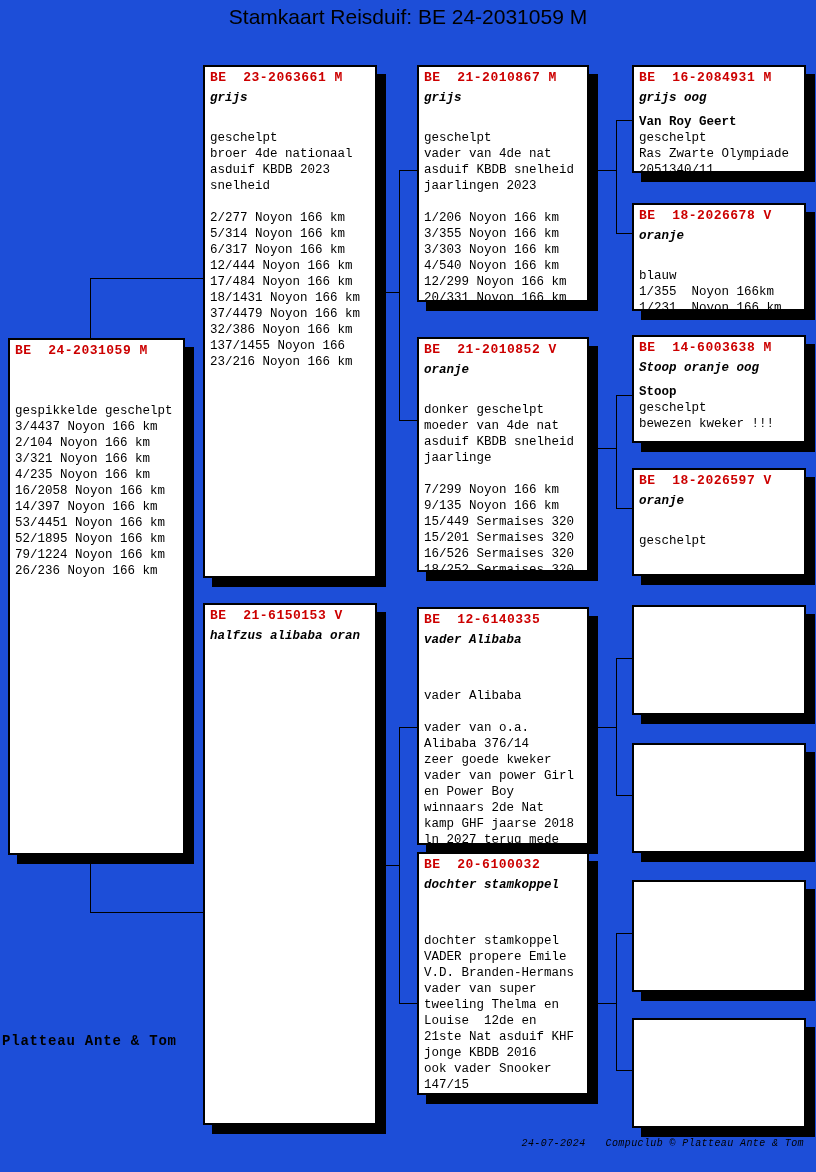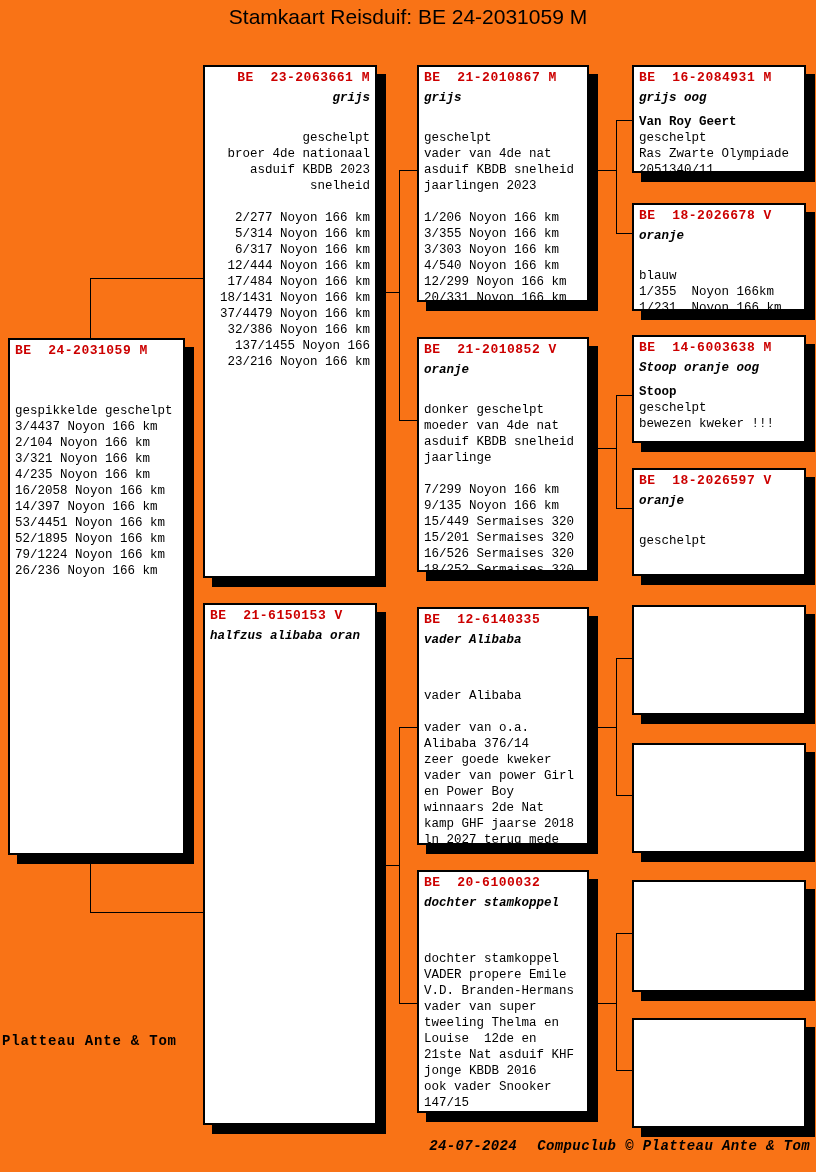--- a/index.html
+++ b/index.html
@@ -1,38 +1,38 @@
 <!DOCTYPE html>
 <html><head>
 <meta charset="utf-8">
 <style>
   html,body{margin:0;padding:0;background:#fff;}
-  #page{position:relative;width:816px;height:1172px;background:#f97316;overflow:hidden;
+  #page{position:relative;width:816px;height:1172px;background:#1d4ed8;overflow:hidden;
         font-family:"Liberation Mono","DejaVu Sans Mono",monospace;color:#000;}
   #title{position:absolute;top:5px;left:0;width:816px;text-align:center;
          font-family:"Liberation Sans","DejaVu Sans",sans-serif;font-size:21px;color:#000;}
   .pbox{position:absolute;background:#fff;border:2px solid #000;box-shadow:9px 9px 0 #000;
         padding:3px 5px;box-sizing:border-box;overflow:hidden;}
   .ring{color:#cc0000;font-weight:bold;font-size:13px;line-height:16px;white-space:pre;letter-spacing:.5px;}
   .sub{font-weight:bold;font-style:italic;font-size:12.5px;line-height:16px;white-space:pre;margin-top:4px;min-height:16px;}
   .body{font-size:12.5px;line-height:16px;margin-top:8px;}
   .bl{white-space:pre;min-height:16px;}
   .bl.bold{font-weight:bold;}
   .cl{position:absolute;background:#000;}
   #owner{position:absolute;left:2px;top:1033px;font-weight:bold;font-size:14px;letter-spacing:.8px;white-space:pre;}
-  #footer{position:absolute;right:6px;top:1138px;font-style:italic;font-weight:bold;font-size:14px;letter-spacing:.4px;white-space:pre;}
+  #footer{position:absolute;right:12px;top:1138px;font-style:italic;font-weight:normal;font-size:10px;letter-spacing:.4px;white-space:pre;}
   #footer .gap{display:inline-block;width:20px;}
   
   #bx-subject{left:8px;  top:338px;width:177px;height:517px;}
-  #bx-father {left:203px;top:65px; width:174px;height:513px;text-align:right;}
+  #bx-father {left:203px;top:65px; width:174px;height:513px;}
   #bx-mother {left:203px;top:603px;width:174px;height:522px;}
   #bx-pgf    {left:417px;top:65px; width:172px;height:237px;}
   #bx-pgm    {left:417px;top:337px;width:172px;height:235px;}
   #bx-mgf    {left:417px;top:607px;width:172px;height:238px;}
-  #bx-mgm    {left:417px;top:870px;width:172px;height:243px;}
+  #bx-mgm    {left:417px;top:852px;width:172px;height:243px;}
   #bx-ggf1   {left:632px;top:65px; width:174px;height:108px;}
   #bx-ggm1   {left:632px;top:203px;width:174px;height:108px;}
   #bx-ggf2   {left:632px;top:335px;width:174px;height:108px;}
   #bx-ggm2   {left:632px;top:468px;width:174px;height:108px;}
   #bx-e1     {left:632px;top:605px;width:174px;height:110px;}
   #bx-e2     {left:632px;top:743px;width:174px;height:110px;}
   #bx-e3     {left:632px;top:880px;width:174px;height:112px;}
   #bx-e4     {left:632px;top:1018px;width:174px;height:110px;}
 </style>
 </head>

